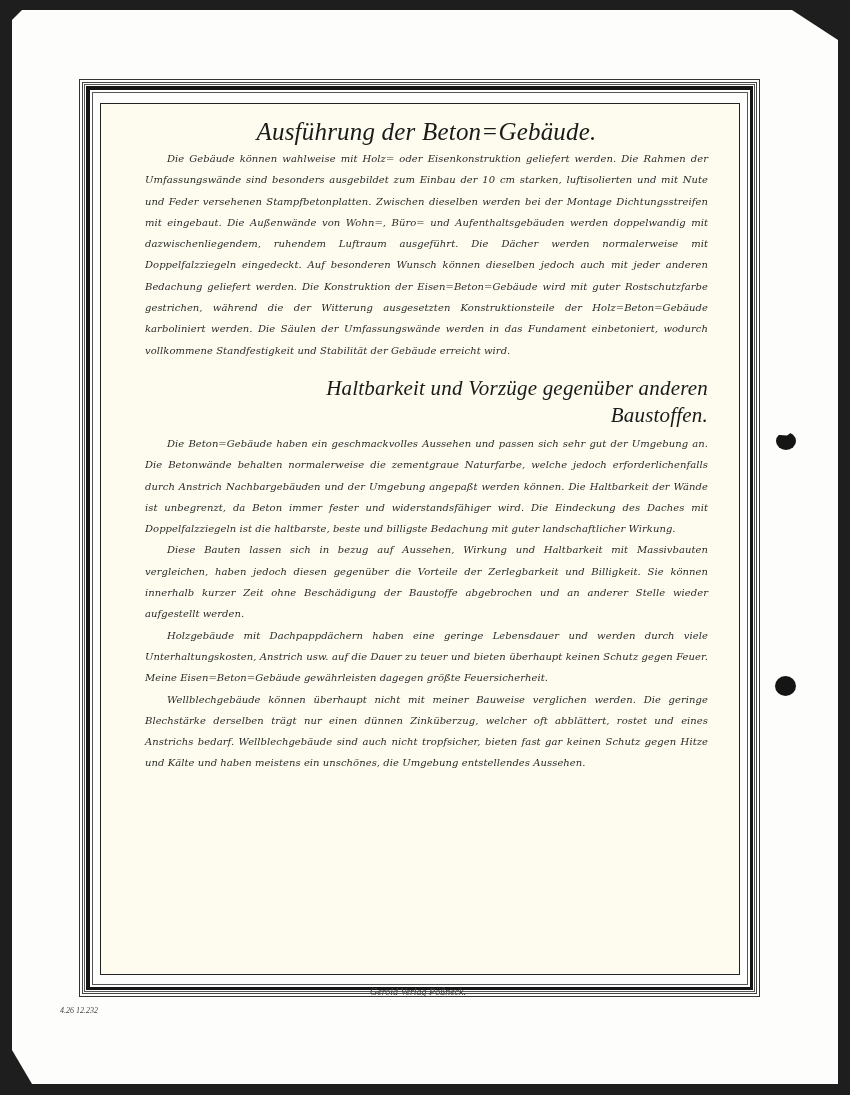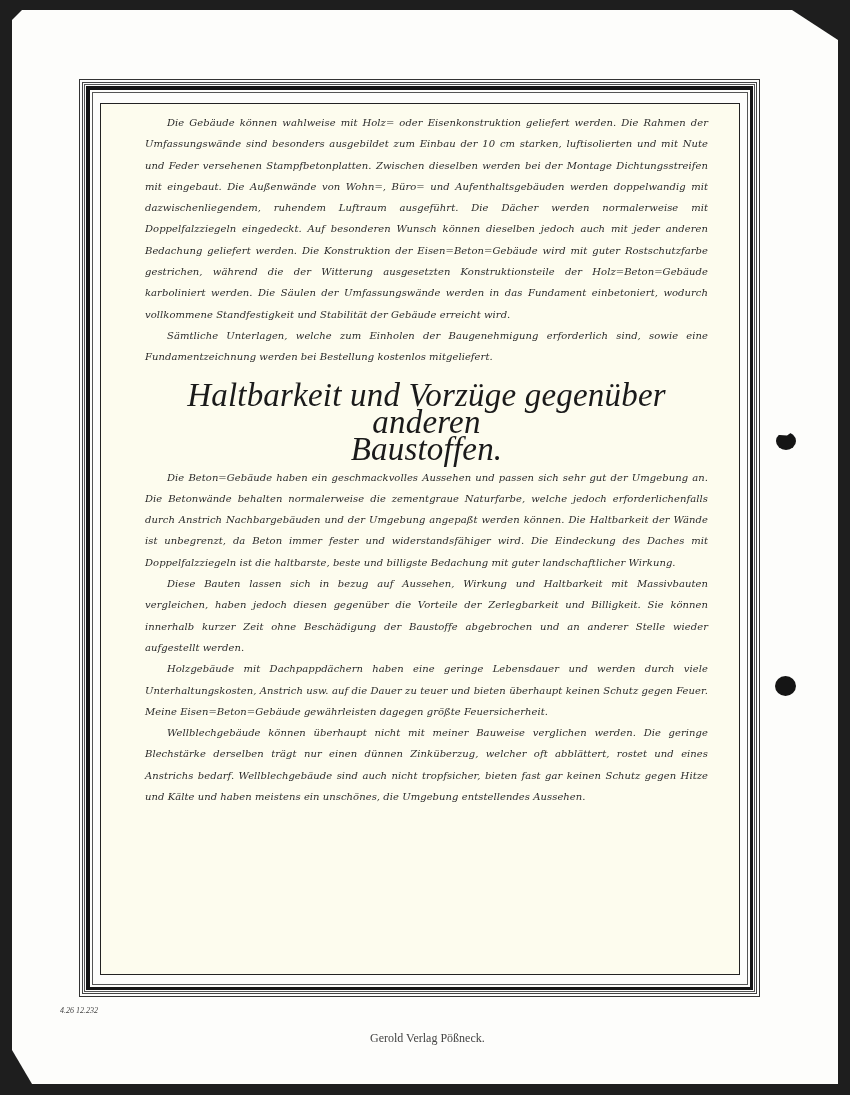--- a/index.html
+++ b/index.html
@@ -74,24 +74,25 @@
       color: #1a1a1a;
       margin: 0;
       letter-spacing: 0.2px;
     }
     .heading-1 {
       font-size: 25px;
       line-height: 32px;
       margin-top: 4px;
     }
     .heading-2 {
-      font-size: 33px;
+      font-size: 21px;
       line-height: 27px;
       margin-top: 14px;
       margin-bottom: 4px;
+      text-align: right;
     }
     p.para {
       margin: 0;
       font-size: 10px;
       line-height: 21.3px;
       text-align: justify;
       text-indent: 22px;
       letter-spacing: 0.05px;
     }
     .footer-left {
@@ -100,23 +101,24 @@
       top: 1006px;
       font-family: "Liberation Serif", "DejaVu Serif", serif;
       font-style: italic;
       font-size: 8px;
       color: #444;
       text-align: right;
     }
     .footer-center {
       position: absolute;
       left: 370px;
-      top: 1031px;
+      top: 986px;
       font-family: "Liberation Serif", "DejaVu Serif", serif;
-      font-size: 12px;
+      font-style: italic;
+      font-size: 10px;
       color: #444;
     }
     .punch-hole {
       position: absolute;
       background: #151515;
       border-radius: 50%;
     }
     .punch-hole-1 {
       left: 776px;
       top: 432px;
@@ -134,22 +136,22 @@
 </head>
 <body>
 
 <div class="sheet"></div>
 
 <div class="frame-outer"></div>
 <div class="frame-thick"></div>
 <div class="panel"></div>
 
 <div class="content">
+  <h1 class="heading heading-1">Ausführung der Beton=Gebäude.</h1>
   <p class="para">Die Gebäude können wahlweise mit Holz= oder Eisenkonstruktion geliefert werden. Die Rahmen der Umfassungswände sind besonders ausgebildet zum Einbau der 10 cm starken, luftisolierten und mit Nute und Feder versehenen Stampfbetonplatten. Zwischen dieselben werden bei der Montage Dichtungsstreifen mit eingebaut. Die Außenwände von Wohn=, Büro= und Aufenthaltsgebäuden werden doppelwandig mit dazwischenliegendem, ruhendem Luftraum ausgeführt. Die Dächer werden normalerweise mit Doppelfalzziegeln eingedeckt. Auf besonderen Wunsch können dieselben jedoch auch mit jeder anderen Bedachung geliefert werden. Die Konstruktion der Eisen=Beton=Gebäude wird mit guter Rostschutzfarbe gestrichen, während die der Witterung ausgesetzten Konstruktionsteile der Holz=Beton=Gebäude karboliniert werden. Die Säulen der Umfassungswände werden in das Fundament einbetoniert, wodurch vollkommene Standfestigkeit und Stabilität der Gebäude erreicht wird.</p>
-  <p class="para">Sämtliche Unterlagen, welche zum Einholen der Baugenehmigung erforderlich sind, sowie eine Fundamentzeichnung werden bei Bestellung kostenlos mitgeliefert.</p>
 
   <h2 class="heading heading-2">
     <span>Haltbarkeit und Vorzüge gegenüber anderen</span><br>
     <span>Baustoffen.</span>
   </h2>
   <p class="para">Die Beton=Gebäude haben ein geschmackvolles Aussehen und passen sich sehr gut der Umgebung an. Die Betonwände behalten normalerweise die zementgraue Naturfarbe, welche jedoch erforderlichenfalls durch Anstrich Nachbargebäuden und der Umgebung angepaßt werden können. Die Haltbarkeit der Wände ist unbegrenzt, da Beton immer fester und widerstandsfähiger wird. Die Eindeckung des Daches mit Doppelfalzziegeln ist die haltbarste, beste und billigste Bedachung mit guter landschaftlicher Wirkung.</p>
   <p class="para">Diese Bauten lassen sich in bezug auf Aussehen, Wirkung und Haltbarkeit mit Massivbauten vergleichen, haben jedoch diesen gegenüber die Vorteile der Zerlegbarkeit und Billigkeit. Sie können innerhalb kurzer Zeit ohne Beschädigung der Baustoffe abgebrochen und an anderer Stelle wieder aufgestellt werden.</p>
   <p class="para">Holzgebäude mit Dachpappdächern haben eine geringe Lebensdauer und werden durch viele Unterhaltungskosten, Anstrich usw. auf die Dauer zu teuer und bieten überhaupt keinen Schutz gegen Feuer. Meine Eisen=Beton=Gebäude gewährleisten dagegen größte Feuersicherheit.</p>
   <p class="para">Wellblechgebäude können überhaupt nicht mit meiner Bauweise verglichen werden. Die geringe Blechstärke derselben trägt nur einen dünnen Zinküberzug, welcher oft abblättert, rostet und eines Anstrichs bedarf. Wellblechgebäude sind auch nicht tropfsicher, bieten fast gar keinen Schutz gegen Hitze und Kälte und haben meistens ein unschönes, die Umgebung entstellendes Aussehen.</p>
 </div>

